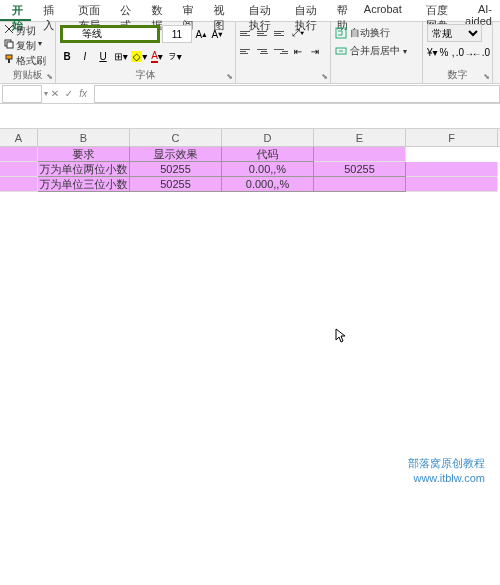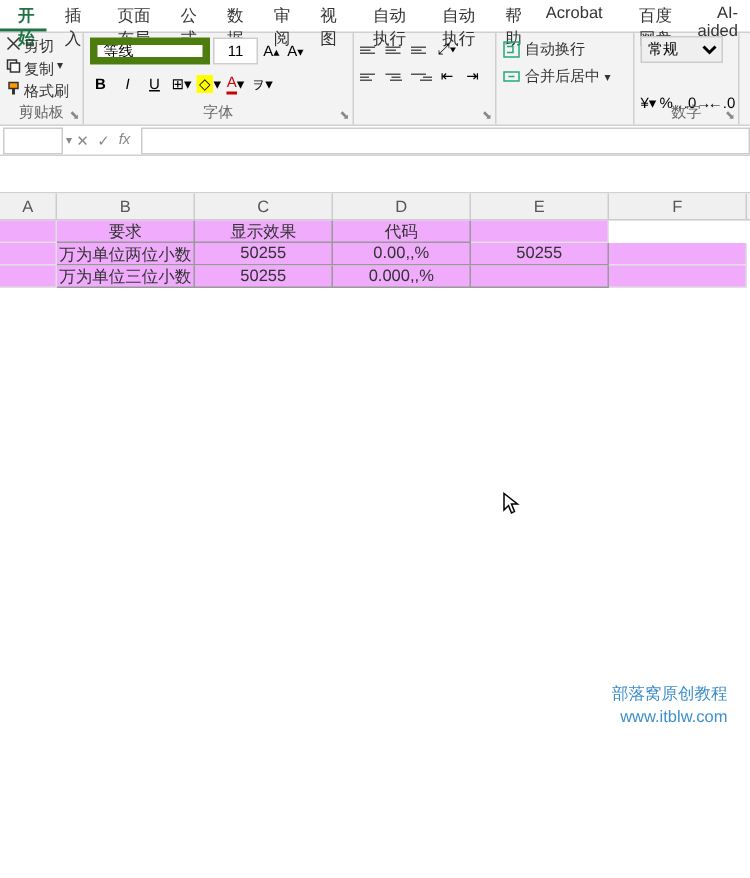--- a/index.html
+++ b/index.html
@@ -13,34 +13,34 @@
 .ribbon-group { display: flex; flex-direction: column; border-right: 1px solid #d0d0d0; padding: 2px 4px; position: relative; }
 .ribbon-group-label { position: absolute; bottom: 1px; left: 0; right: 0; text-align: center; font-size: 10px; color: #666; }
 .ribbon-group-corner { position: absolute; bottom: 2px; right: 2px; font-size: 8px; color: #888; }
 
 .clip-group { width: 56px; }
 .clip-row { display: flex; align-items: flex-start; gap: 2px; font-size: 10px; height: 14px; margin-bottom: 1px; }
 .clip-icon { width: 10px; height: 10px; display: inline-block; }
 
 .font-group { width: 180px; }
 .font-row1 { display: flex; gap: 2px; align-items: center; height: 20px; }
-.font-select { width: 80px; height: 18px; border: 5px solid #4d7c0f; background: #fff; font-size: 10px; padding: 0 4px; }
+.font-select { width: 100px; height: 18px; border: 3px solid #4d7c0f; background: #fff; font-size: 10px; padding: 0 19px; }
 .size-select { width: 30px; height: 18px; border: 1px solid #ccc; background: #fff; font-size: 10px; text-align: center; }
 .font-btn { width: 14px; height: 16px; display: inline-flex; align-items: center; justify-content: center; font-size: 10px; border: none; background: transparent; cursor: pointer; }
 .font-row2 { display: flex; gap: 4px; align-items: center; height: 20px; margin-top: 2px; }
 
 .align-group { width: 95px; }
 .align-row { display: flex; gap: 3px; height: 18px; align-items: center; }
 .align-btn { width: 14px; height: 14px; display: inline-flex; flex-direction: column; gap: 1px; justify-content: center; border: none; background: transparent; cursor: pointer; }
 .align-btn span { display: block; height: 1px; background: #555; }
 
 .wrap-group { width: 92px; }
 .wrap-item { display: flex; align-items: center; gap: 3px; font-size: 10px; height: 18px; }
 
-.number-group { width: 70px; gap: 17px; }
+.number-group { width: 70px; }
 .num-select { width: 55px; height: 18px; border: 1px solid #ccc; font-size: 10px; }
 .num-row2 { display: flex; gap: 2px; margin-top: 2px; }
 
 .formula-bar { display: flex; height: 20px; border-bottom: 1px solid #d0d0d0; background: #fff; align-items: center; }
 .name-box { width: 40px; height: 18px; border: 1px solid #ccc; margin: 0 2px; }
 .fb-btn { width: 14px; height: 14px; font-size: 10px; color: #888; display: inline-flex; align-items: center; justify-content: center; }
 .fb-input { flex: 1; height: 18px; border: 1px solid #ccc; margin-left: 4px; }
 
 .sheet { position: relative; }
 .col-headers { display: flex; height: 18px; background: #f0f0f0; border-bottom: 1px solid #ccc; }

